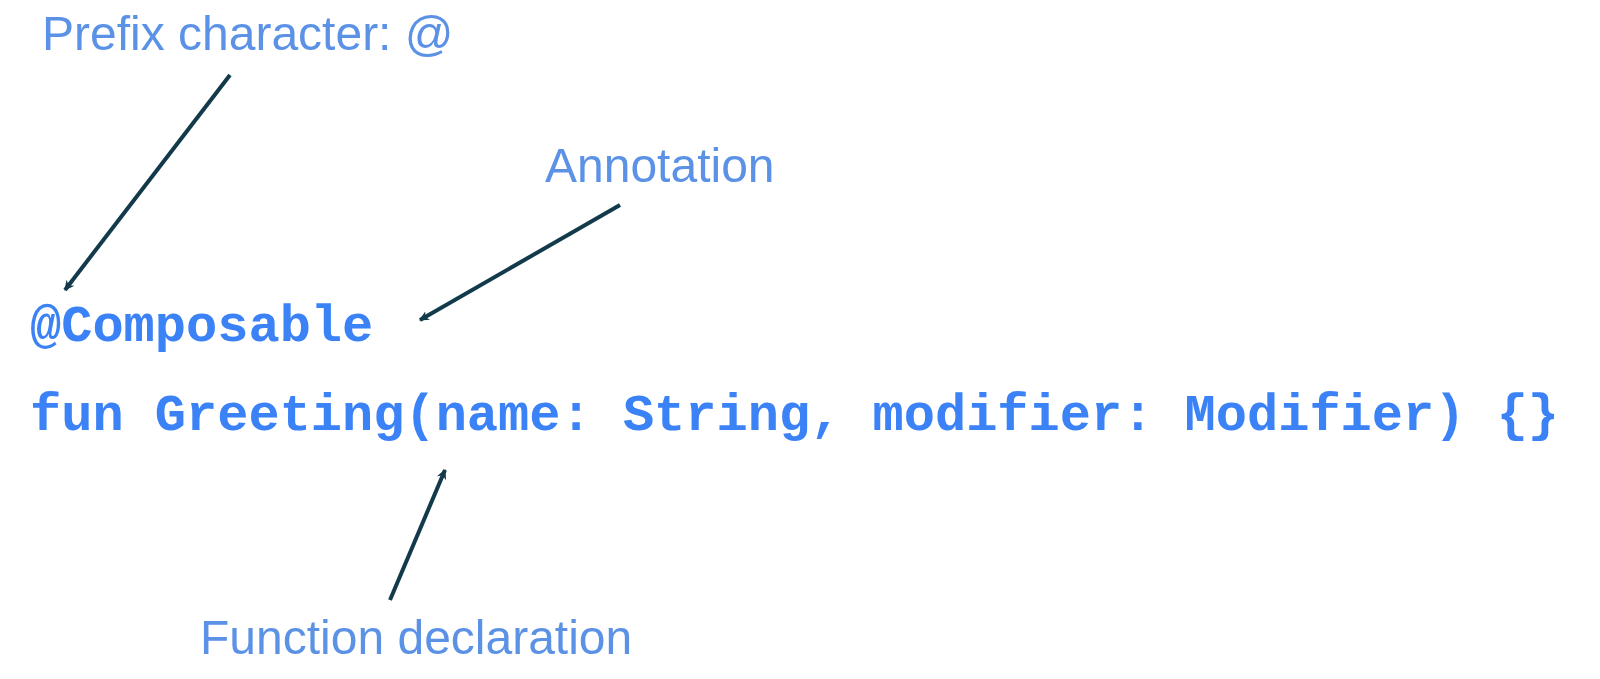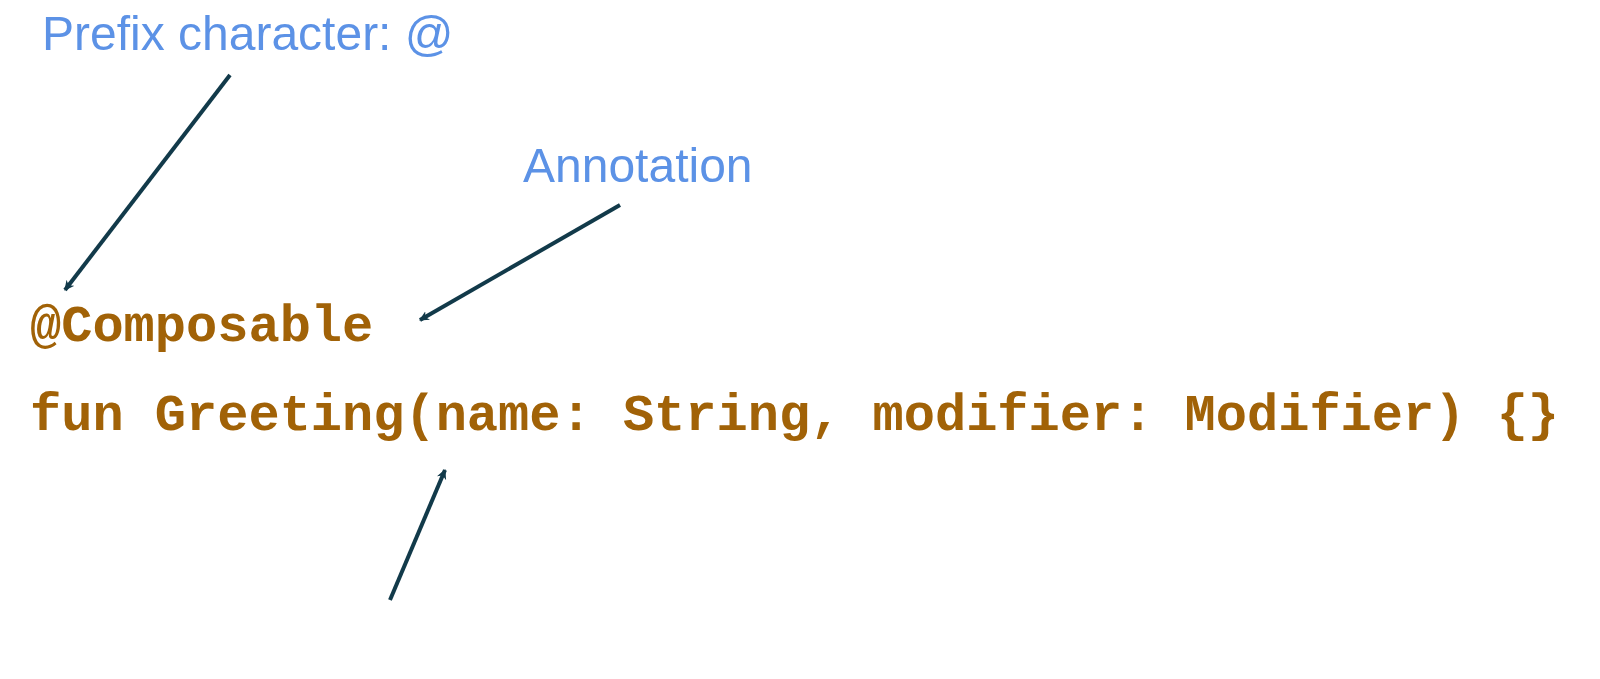--- a/index.html
+++ b/index.html
@@ -21,43 +21,44 @@
       color: #5c92e6;
       font-size: 48px;
       line-height: 1.1;
       white-space: nowrap;
       font-weight: 400;
     }
     .code {
       position: absolute;
       font-family: "Courier New", Courier, monospace;
       font-weight: bold;
-      color: #a16207;
+      color: #3b82f6;
       font-size: 52px;
       white-space: nowrap;
       letter-spacing: 0px;
     }
     svg.arrows {
       position: absolute;
       left: 0;
       top: 0;
       width: 1600px;
       height: 679px;
       pointer-events: none;
     }
   </style>
 </head>
 <body>
 
 <div class="stage">
 
   <div class="label" style="left:42px; top:8px;">Prefix character: @</div>
 
-  <div class="label" style="left:523px; top:140px;">Annotation</div>
+  <div class="label" style="left:545px; top:140px;">Annotation</div>
 
+  <div class="label" style="left:200px; top:612px;">Function declaration</div>
 
   <div class="code" style="left:30px; top:298px;">@Composable</div>
 
   <div class="code" style="left:30px; top:387px;">fun Greeting(name: String, modifier: Modifier) {}</div>
 
   <svg class="arrows" viewBox="0 0 1600 679">
     <defs>
       <marker id="arrowhead" markerWidth="12" markerHeight="12" refX="9" refY="5" orient="auto" markerUnits="userSpaceOnUse">
         <path d="M0,0 L10,5 L0,10 L3,5 Z" fill="#123a4a"></path>
       </marker>

